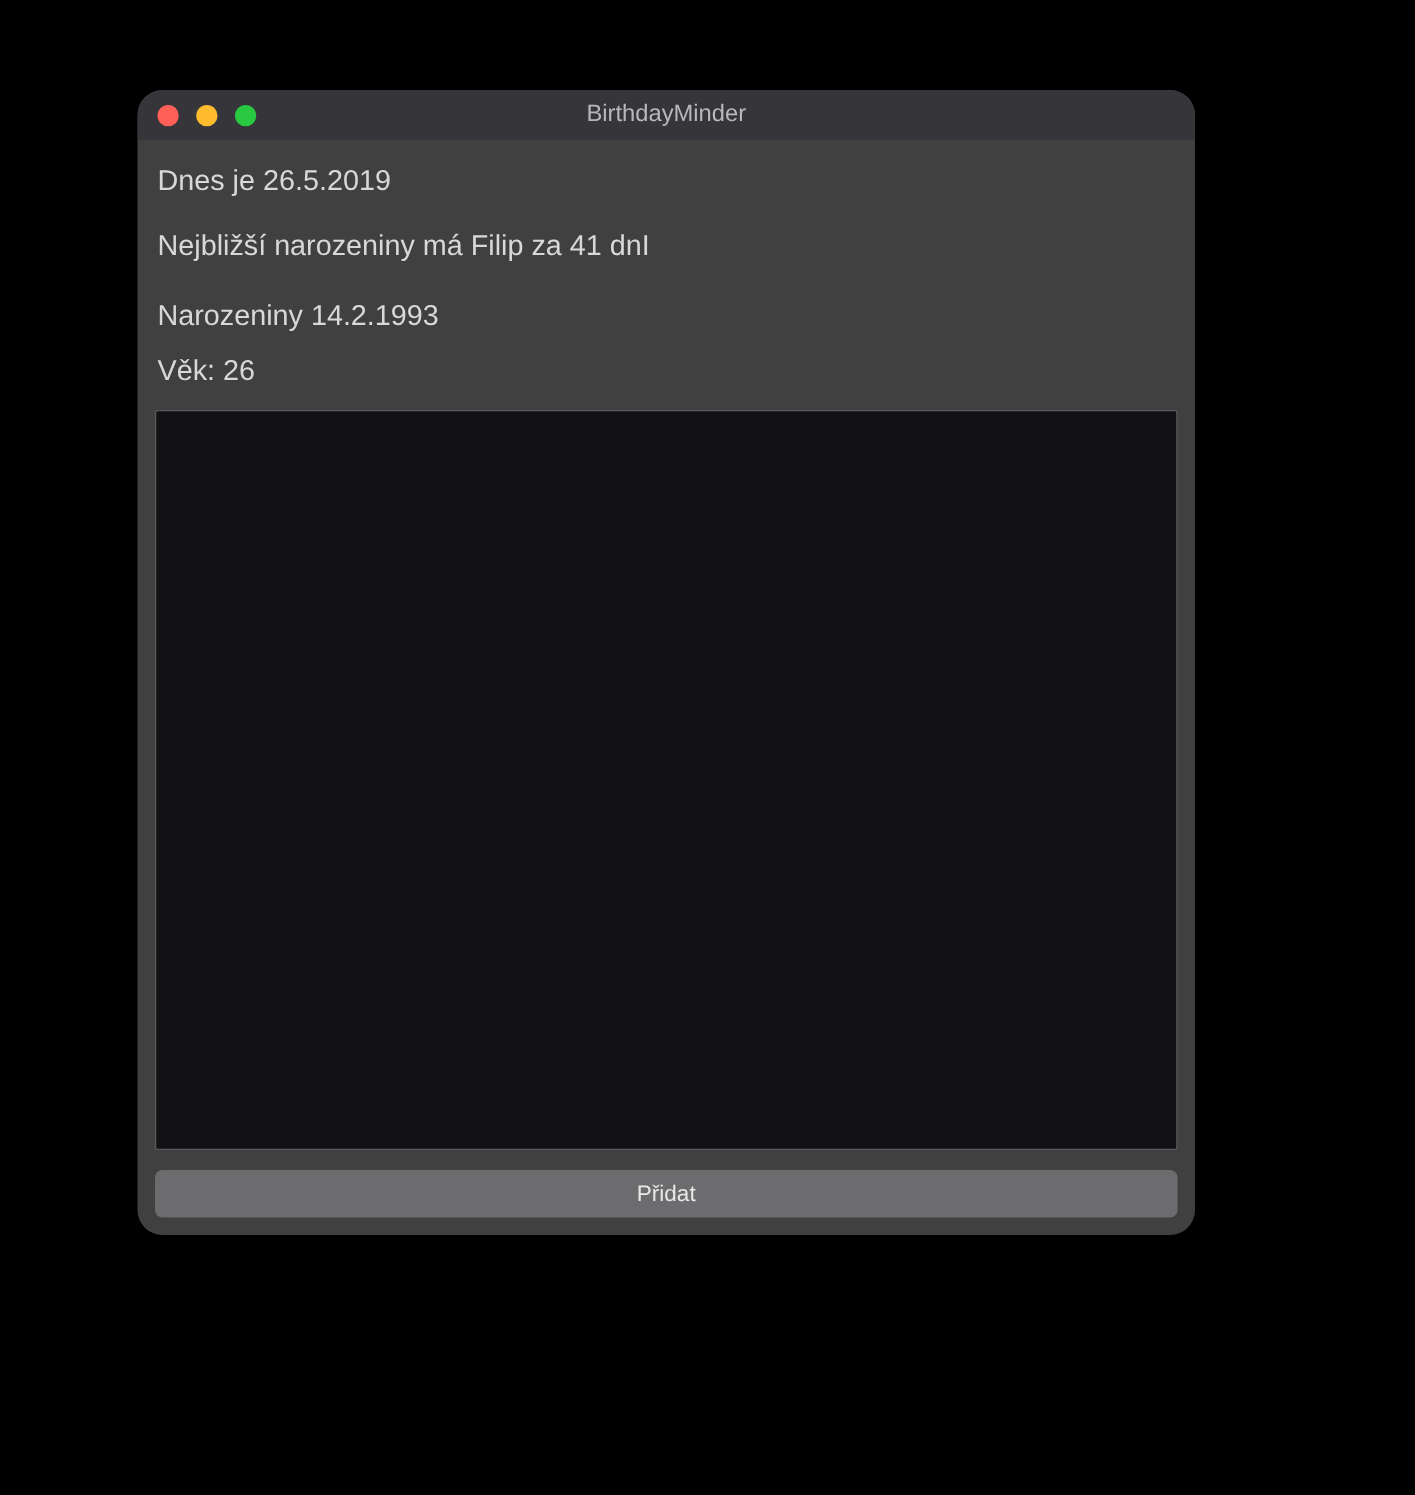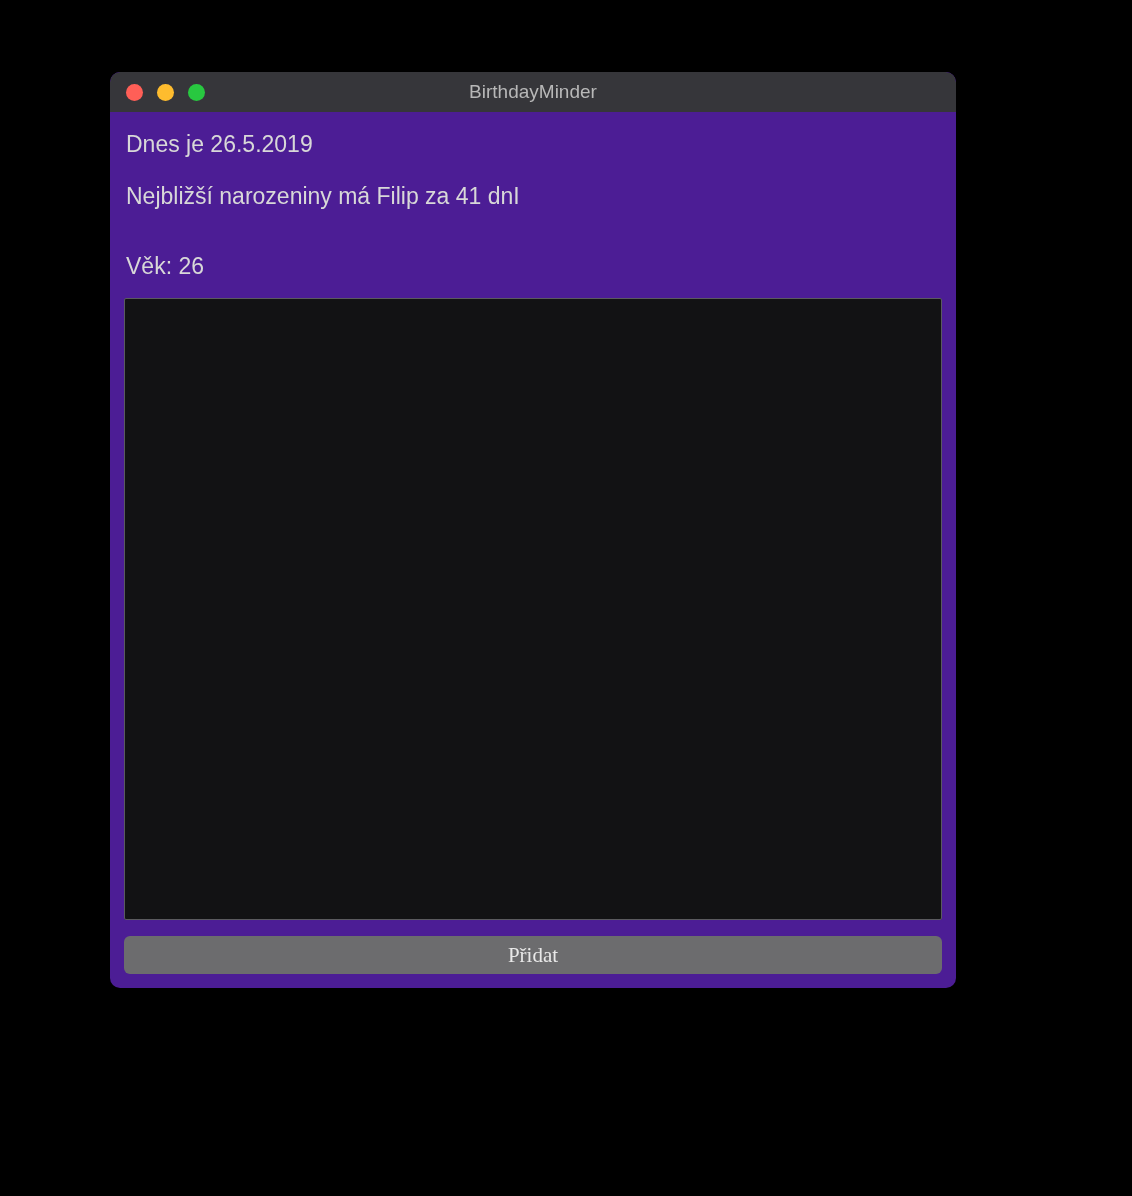--- a/index.html
+++ b/index.html
@@ -15,22 +15,22 @@
       height: 1196px;
       position: relative;
     }
     
     .window {
       position: absolute;
       left: 110px;
       top: 72px;
       width: 846px;
       height: 916px;
-      background: #4c1d95;
-      border-radius: 10px;
+      background: #404040;
+      border-radius: 20px;
       box-shadow: 0 20px 60px rgba(0,0,0,0.5);
       display: flex;
       flex-direction: column;
       overflow: hidden;
     }
     
     .titlebar {
       height: 40px;
       background: #36363a;
       display: flex;
@@ -112,24 +112,24 @@
       margin-top: 16px;
     }
     
     .btn {
       flex: 1;
       height: 38px;
       background: #6c6c6e;
       border: none;
       border-radius: 6px;
       color: #e8e8e8;
-      font-size: 21px;
+      font-size: 18px;
       font-weight: 400;
       cursor: pointer;
-      font-family: Liberation Serif, serif;
+      font-family: Liberation Sans, sans-serif;
     }
   </style>
 </head>
 <body>
 
 <div class="window">
 
   <div class="titlebar">
     <div class="traffic-lights">
       <div class="traffic-light tl-close"></div>
@@ -139,20 +139,21 @@
     <div class="window-title">BirthdayMinder</div>
   </div>
 
   <div class="content">
 
     <div class="info-block">
       <div class="info-line">Dnes je 26.5.2019</div>
       <div class="gap-large"></div>
       <div class="info-line">Nejbližší narozeniny má Filip za 41 dnI</div>
       <div class="gap-med"></div>
+      <div class="info-line">Narozeniny 14.2.1993</div>
       <div class="gap-small"></div>
       <div class="info-line">Věk: 26</div>
     </div>
 
     <div class="listbox"></div>
 
     <div class="button-row">
       <button class="btn">Přidat</button>
     </div>
 

